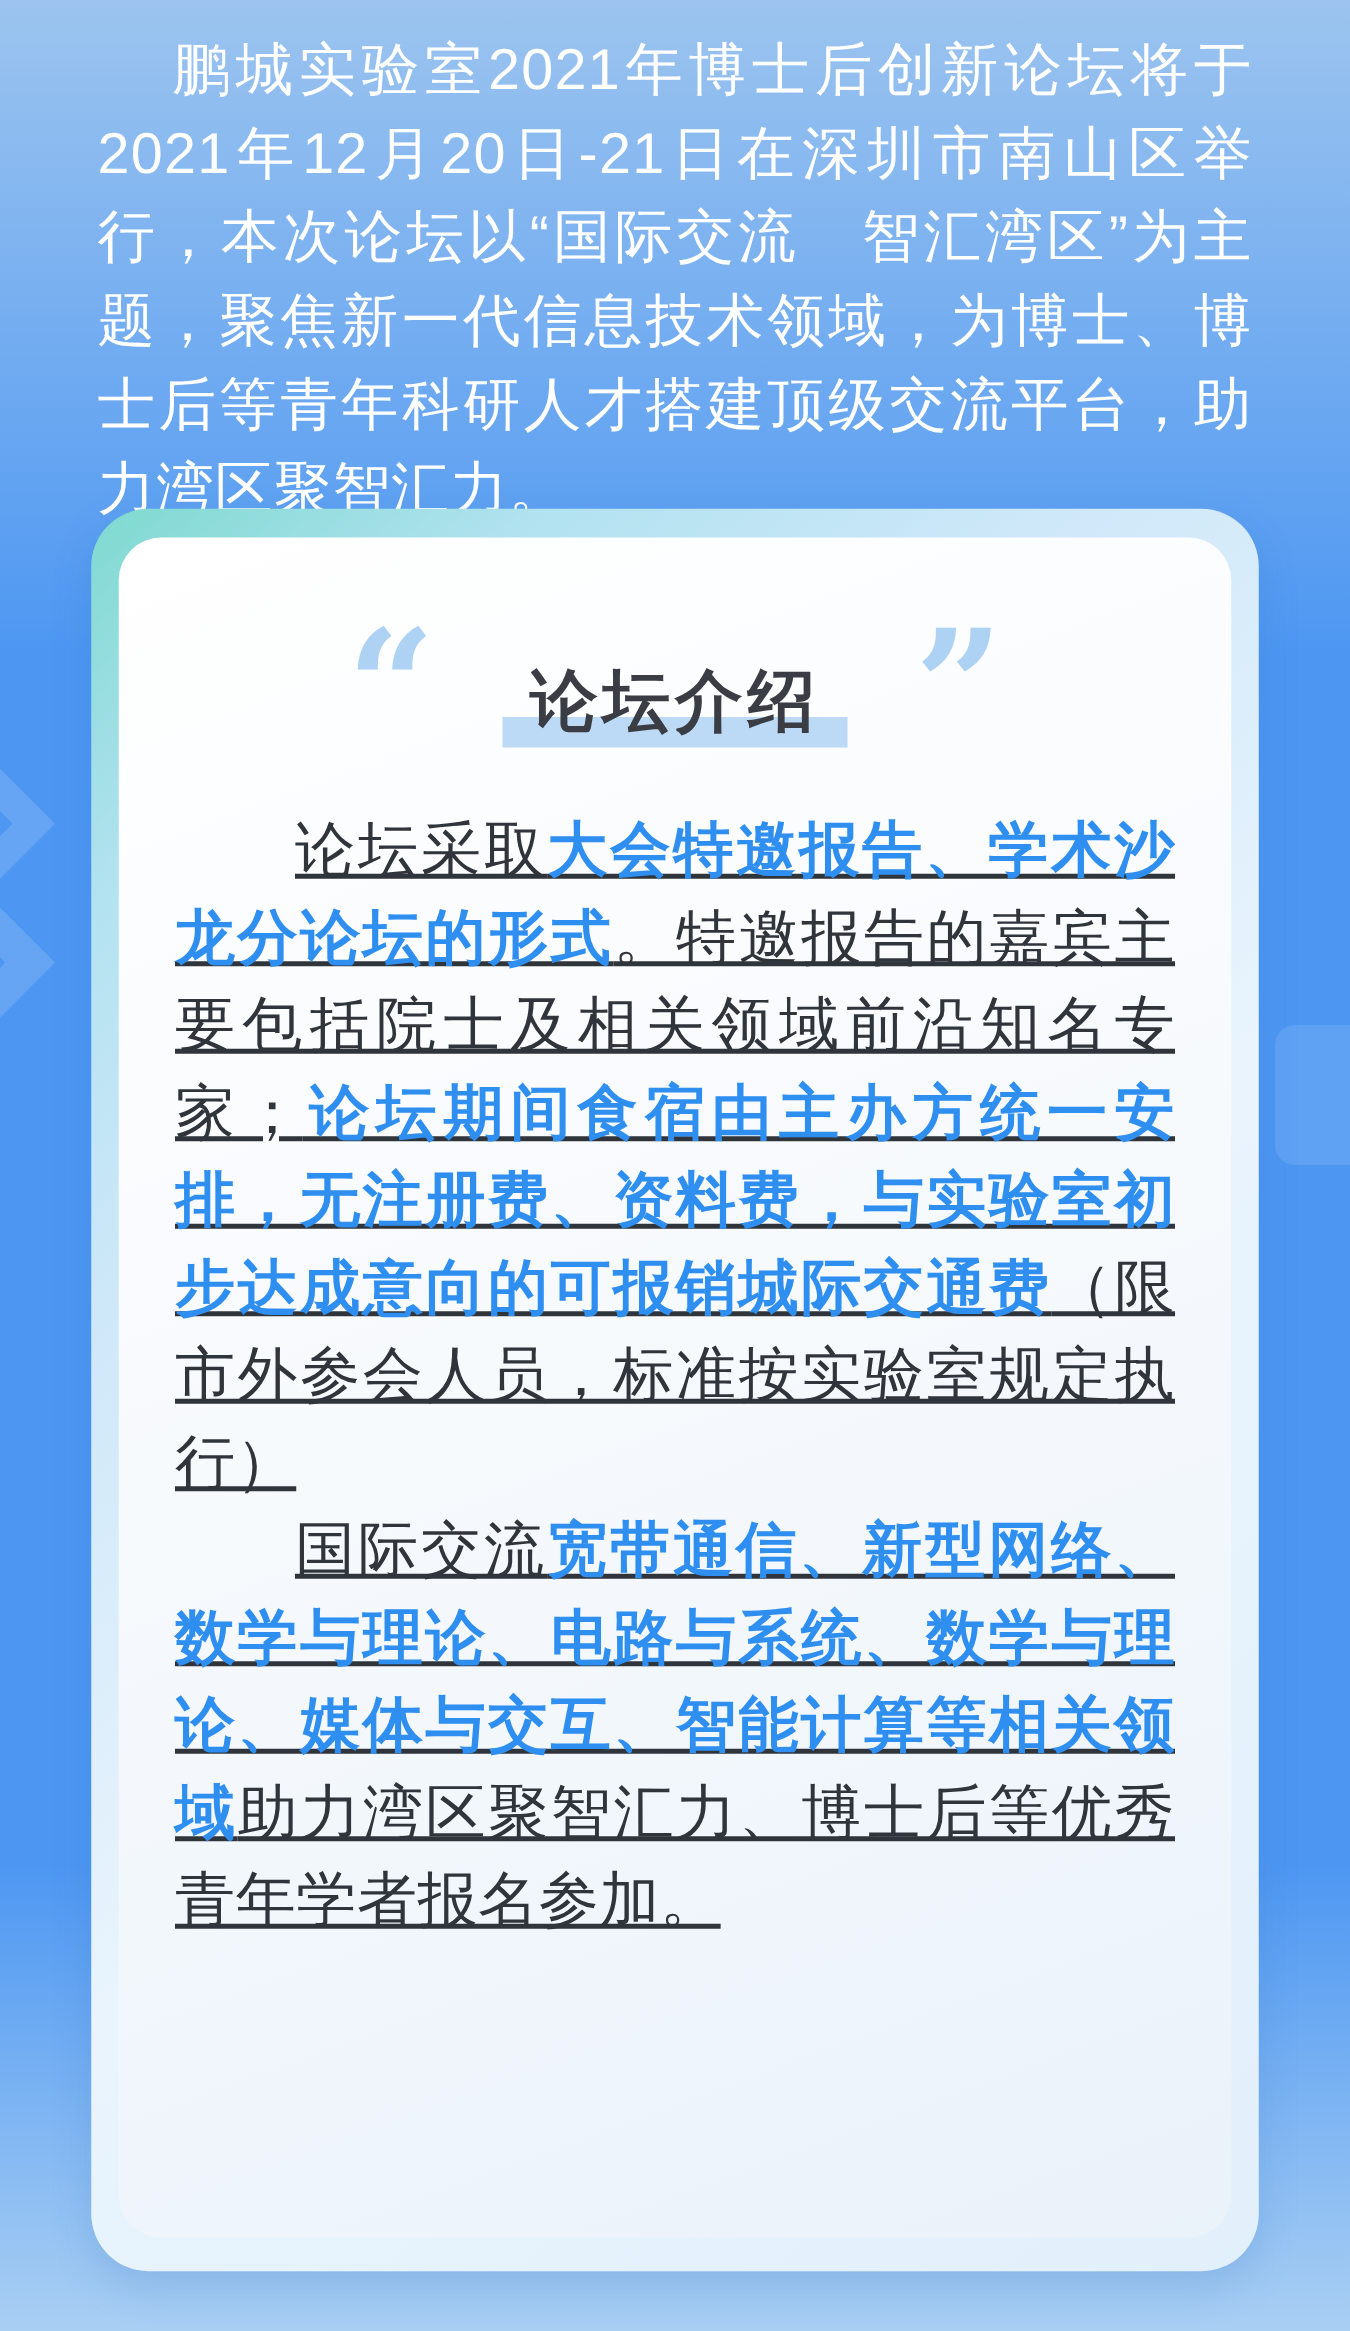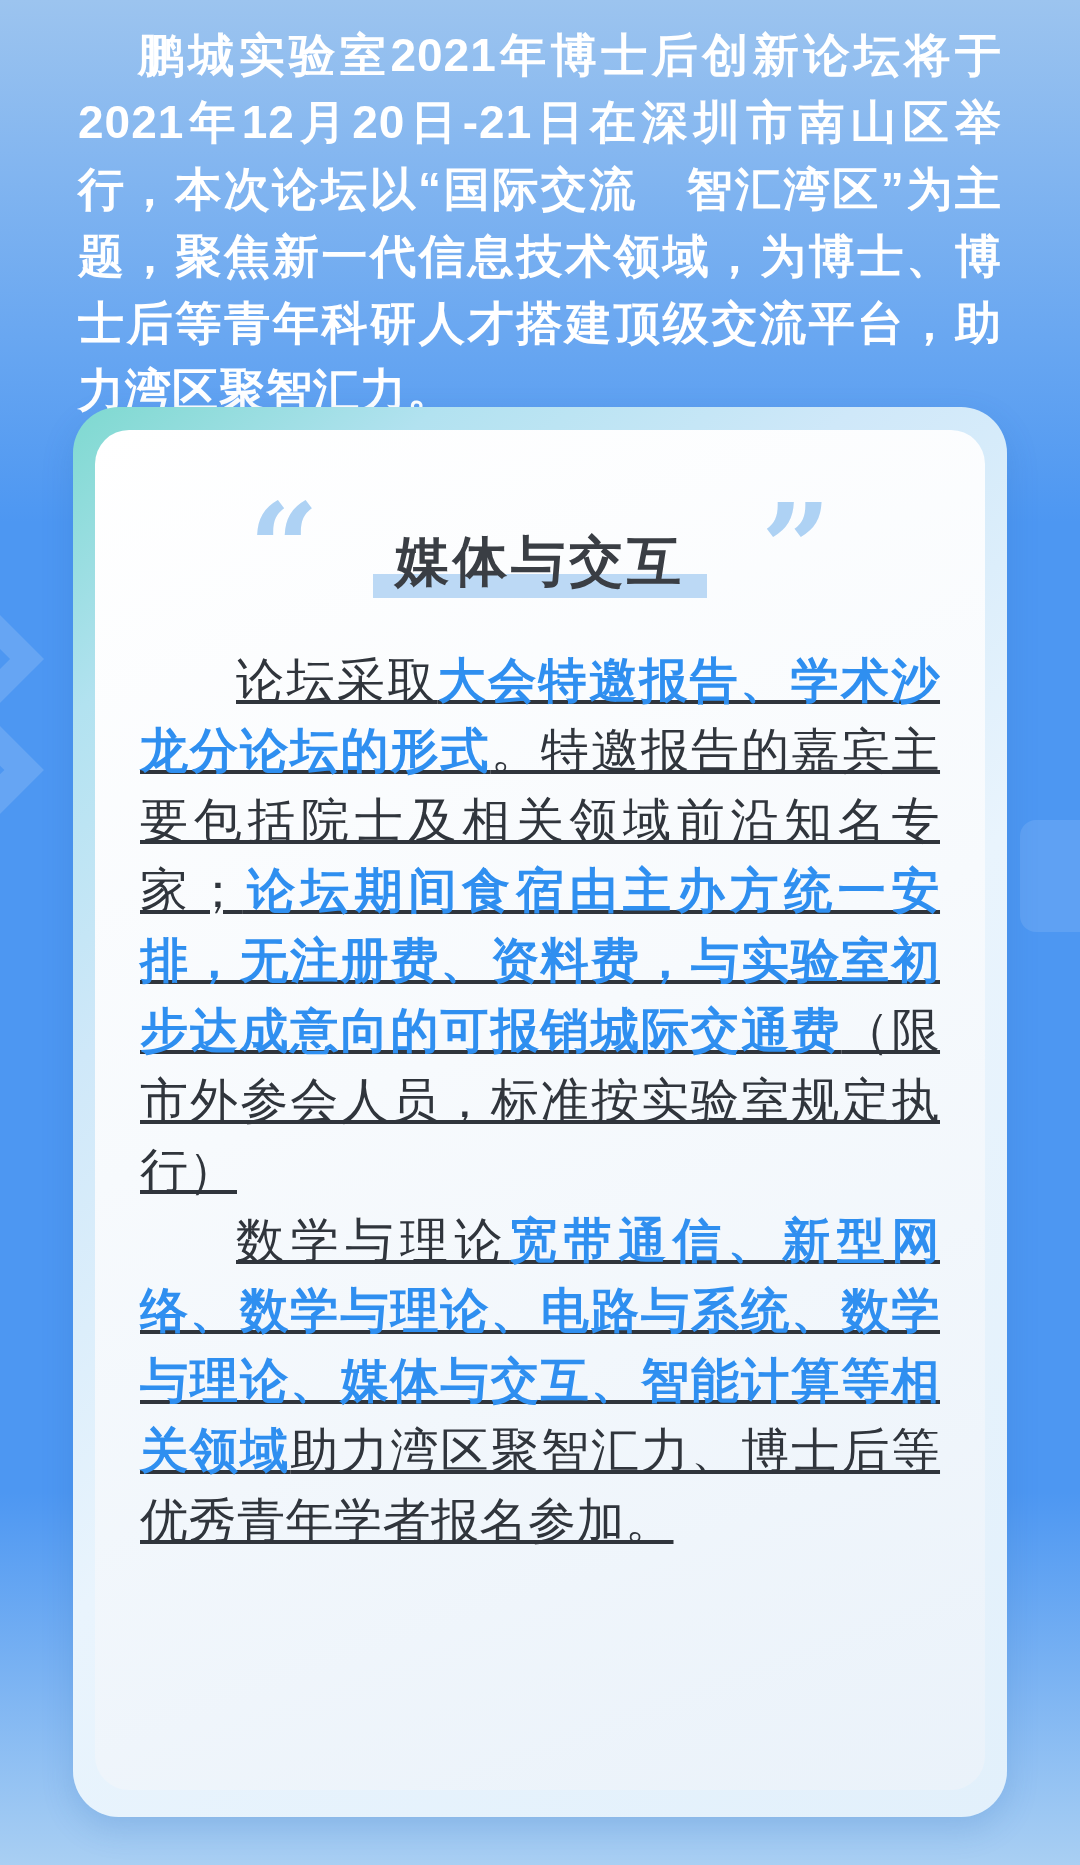--- a/index.html
+++ b/index.html
@@ -27,21 +27,21 @@
   }
   .chev1{left:-195px;top:560px;width:150px;height:150px;border-width:24px;}
   .chev2{left:-253px;top:647px;width:190px;height:190px;border-width:28px;}
   .sq{
     position:absolute;right:-52px;top:820px;width:112px;height:112px;
     border-radius:16px;background:rgba(255,255,255,0.10);
   }
   
   .intro{
     position:absolute;top:22px;left:78px;width:924px;margin:0;
-    color:var(--intro-text);font-size:46px;line-height:67px;font-weight:700;
+    color:var(--intro-text);font-size:46px;line-height:67px;font-weight:400;
     letter-spacing:1px;text-align:justify;text-indent:1.3em;
   }
   
   .card{
     position:absolute;left:73px;top:407px;width:934px;height:1410px;
     border-radius:46px;
     background:linear-gradient(140deg,var(--card-teal) 0%,#b2e2f0 14%,#cfe8f9 30%,var(--card-light) 55%,#e2f0fb 100%);
     box-shadow:0 12px 32px rgba(41,98,175,0.18);
   }
   .card-inner{
@@ -83,25 +83,25 @@
   <div class="chev chev2"></div>
   <div class="sq"></div>
 
   <p class="intro">鹏城实验室2021年博士后创新论坛将于2021年12月20日-21日在深圳市南山区举行，本次论坛以“国际交流　智汇湾区”为主题，聚焦新一代信息技术领域，为博士、博士后等青年科研人才搭建顶级交流平台，助力湾区聚智汇力。</p>
 
   <section class="card">
     <div class="card-inner">
 
       <div class="title-row">
         <span class="quote">“</span>
-        <h2 class="card-title">媒体与交互</h2>
+        <h2 class="card-title">论坛介绍</h2>
         <span class="quote">”</span>
       </div>
 
       <div class="body">
         <p><span>论坛采取</span><span class="em">大会特邀报告、学术沙龙分论坛的形式</span><span>。特邀报告的嘉宾主要包括院士及相关领域前沿知名专家；</span><span class="em">论坛期间食宿由主办方统一安排，无注册费、资料费，与实验室初步达成意向的可报销城际交通费</span><span>（限市外参会人员，标准按实验室规定执行）</span></p>
-        <p><span>数学与理论</span><span class="em">宽带通信、新型网络、数学与理论、电路与系统、数学与理论、媒体与交互、智能计算等相关领域</span><span>助力湾区聚智汇力、博士后等优秀青年学者报名参加。</span></p>
+        <p><span>国际交流</span><span class="em">宽带通信、新型网络、数学与理论、电路与系统、数学与理论、媒体与交互、智能计算等相关领域</span><span>助力湾区聚智汇力、博士后等优秀青年学者报名参加。</span></p>
       </div>
 
     </div>
   </section>
 
 </div>
 
 </body></html>

